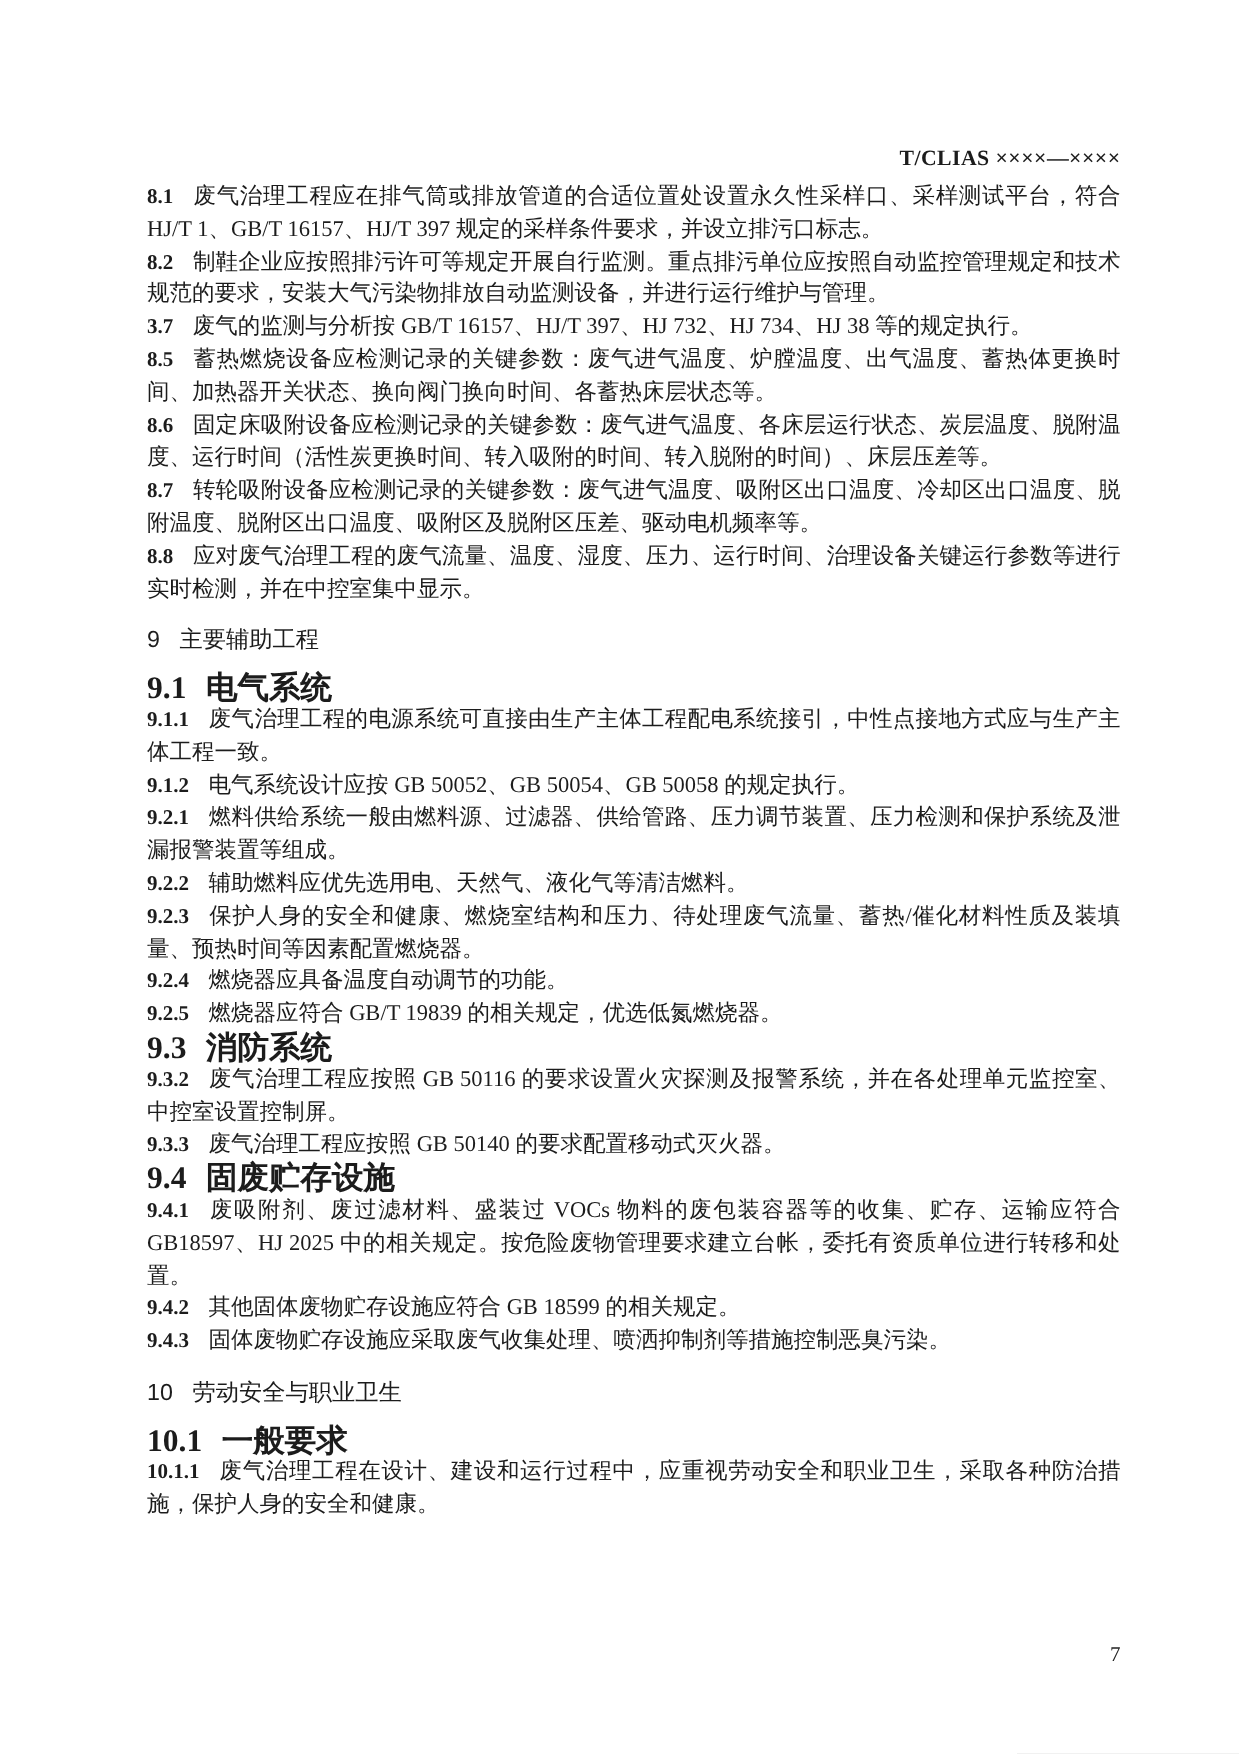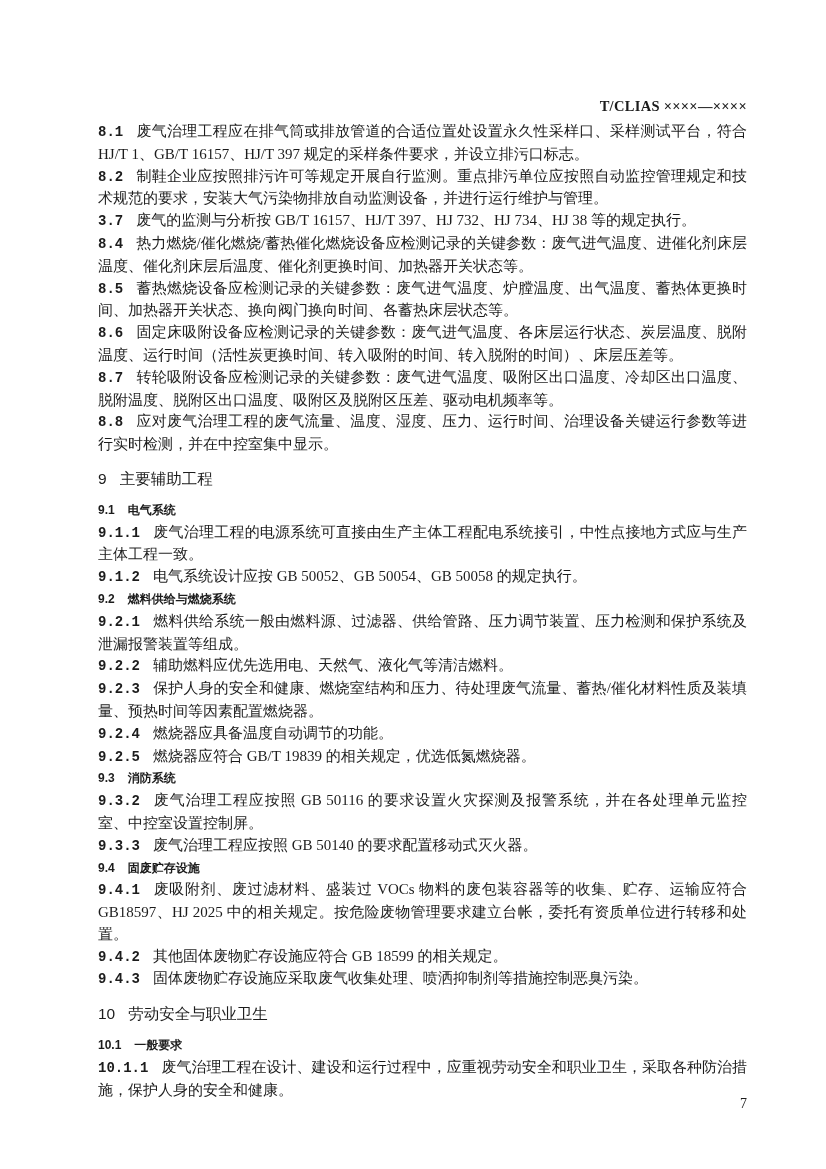--- a/index.html
+++ b/index.html
@@ -31,69 +31,67 @@
     width: 649px;
   }
   .doc-body p.clause {
     margin: 0;
     font-size: 15px;
     line-height: 21.8px;
     text-align: justify;
     text-justify: inter-ideograph;
   }
   .clause-num {
-    font-family: Liberation Mono, monospace;
+    font-family: Liberation Serif, serif;
     font-weight: 600;
     font-size: 14px;
     margin-right: 13px;
     white-space: nowrap;
   }
   h2.chapter {
     margin: 12px 0 10px 0;
     font-size: 15.5px;
     line-height: 21.8px;
     font-weight: normal;
     font-family: "Liberation Sans", "DejaVu Sans", sans-serif;
   }
   h3.section {
     margin: 0;
-    font-size: 12px;
+    font-size: 21px;
     line-height: 21.8px;
     font-weight: bold;
-    font-family: Liberation Sans, sans-serif;
+    font-family: Liberation Serif, serif;
   }
   .hnum { margin-right: 13px; white-space: nowrap; }
   .page-number {
     position: absolute;
     right: 79px;
     bottom: 57px;
     font-size: 14px;
     font-family: "Liberation Serif", "DejaVu Serif", serif;
   }
 </style>
 </head>
 <body>
 
 <div class="page">
   <div class="doc-header">T/CLIAS ××××—××××</div>
 
   <div class="doc-body" id="doc-body">
       <p class="clause"><span class="clause-num">8.1</span><span class="clause-text">废气治理工程应在排气筒或排放管道的合适位置处设置永久性采样口、采样测试平台，符合 HJ/T 1、GB/T 16157、HJ/T 397 规定的采样条件要求，并设立排污口标志。</span></p>
       <p class="clause"><span class="clause-num">8.2</span><span class="clause-text">制鞋企业应按照排污许可等规定开展自行监测。重点排污单位应按照自动监控管理规定和技术规范的要求，安装大气污染物排放自动监测设备，并进行运行维护与管理。</span></p>
       <p class="clause"><span class="clause-num">3.7</span><span class="clause-text">废气的监测与分析按 GB/T 16157、HJ/T 397、HJ 732、HJ 734、HJ 38 等的规定执行。</span></p>
-      <p class="clause"><span class="clause-num">8.4</span><span class="clause-text">热力燃烧/催化燃烧/蓄热催化燃烧设备应检测记录的关键参数：废气进气温度、进催化剂床层温度、催化剂床层后温度、催化剂更换时间、加热器开关状态等。</span></p>
       <p class="clause"><span class="clause-num">8.5</span><span class="clause-text">蓄热燃烧设备应检测记录的关键参数：废气进气温度、炉膛温度、出气温度、蓄热体更换时间、加热器开关状态、换向阀门换向时间、各蓄热床层状态等。</span></p>
       <p class="clause"><span class="clause-num">8.6</span><span class="clause-text">固定床吸附设备应检测记录的关键参数：废气进气温度、各床层运行状态、炭层温度、脱附温度、运行时间（活性炭更换时间、转入吸附的时间、转入脱附的时间）、床层压差等。</span></p>
       <p class="clause"><span class="clause-num">8.7</span><span class="clause-text">转轮吸附设备应检测记录的关键参数：废气进气温度、吸附区出口温度、冷却区出口温度、脱附温度、脱附区出口温度、吸附区及脱附区压差、驱动电机频率等。</span></p>
       <p class="clause"><span class="clause-num">8.8</span><span class="clause-text">应对废气治理工程的废气流量、温度、湿度、压力、运行时间、治理设备关键运行参数等进行实时检测，并在中控室集中显示。</span></p>
       <h2 class="chapter"><span class="hnum">9</span><span>主要辅助工程</span></h2>
       <h3 class="section"><span class="hnum">9.1</span><span>电气系统</span></h3>
       <p class="clause"><span class="clause-num">9.1.1</span><span class="clause-text">废气治理工程的电源系统可直接由生产主体工程配电系统接引，中性点接地方式应与生产主体工程一致。</span></p>
       <p class="clause"><span class="clause-num">9.1.2</span><span class="clause-text">电气系统设计应按 GB 50052、GB 50054、GB 50058 的规定执行。</span></p>
-      <h3 class="section"><span class="hnum">9.2</span><span>燃料供给与燃烧系统</span></h3>
       <p class="clause"><span class="clause-num">9.2.1</span><span class="clause-text">燃料供给系统一般由燃料源、过滤器、供给管路、压力调节装置、压力检测和保护系统及泄漏报警装置等组成。</span></p>
       <p class="clause"><span class="clause-num">9.2.2</span><span class="clause-text">辅助燃料应优先选用电、天然气、液化气等清洁燃料。</span></p>
       <p class="clause"><span class="clause-num">9.2.3</span><span class="clause-text">保护人身的安全和健康、燃烧室结构和压力、待处理废气流量、蓄热/催化材料性质及装填量、预热时间等因素配置燃烧器。</span></p>
       <p class="clause"><span class="clause-num">9.2.4</span><span class="clause-text">燃烧器应具备温度自动调节的功能。</span></p>
       <p class="clause"><span class="clause-num">9.2.5</span><span class="clause-text">燃烧器应符合 GB/T 19839 的相关规定，优选低氮燃烧器。</span></p>
       <h3 class="section"><span class="hnum">9.3</span><span>消防系统</span></h3>
       <p class="clause"><span class="clause-num">9.3.2</span><span class="clause-text">废气治理工程应按照 GB 50116 的要求设置火灾探测及报警系统，并在各处理单元监控室、中控室设置控制屏。</span></p>
       <p class="clause"><span class="clause-num">9.3.3</span><span class="clause-text">废气治理工程应按照 GB 50140 的要求配置移动式灭火器。</span></p>
       <h3 class="section"><span class="hnum">9.4</span><span>固废贮存设施</span></h3>
       <p class="clause"><span class="clause-num">9.4.1</span><span class="clause-text">废吸附剂、废过滤材料、盛装过 VOCs 物料的废包装容器等的收集、贮存、运输应符合 GB18597、HJ 2025 中的相关规定。按危险废物管理要求建立台帐，委托有资质单位进行转移和处置。</span></p>

